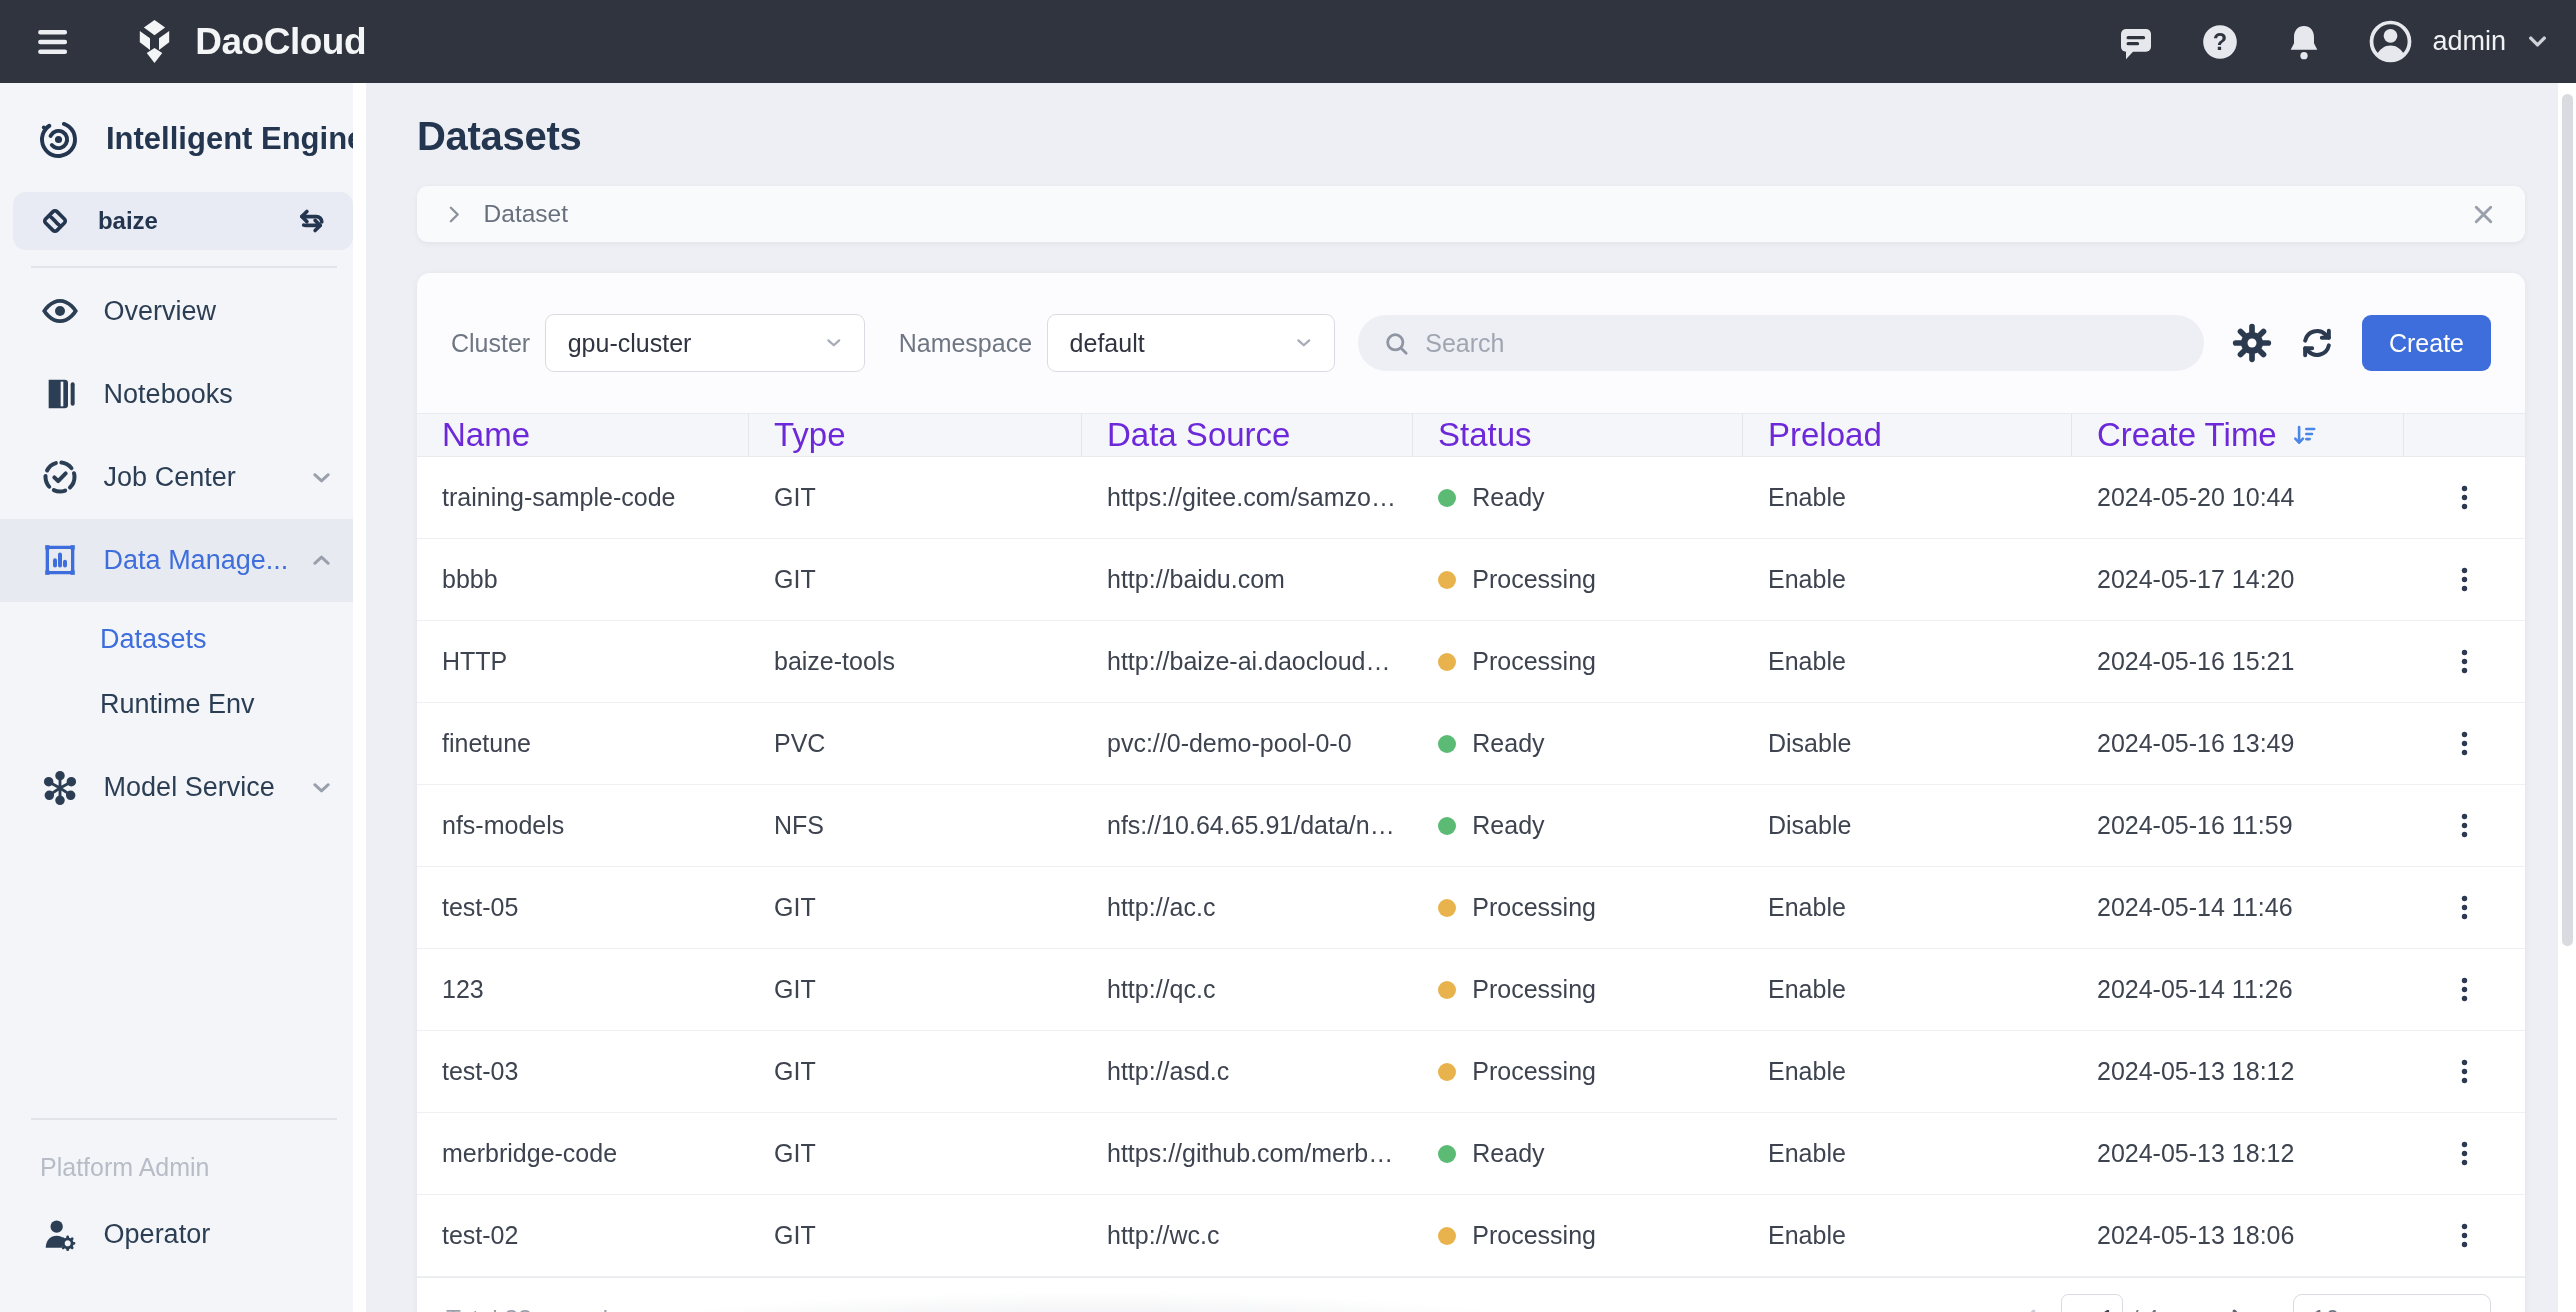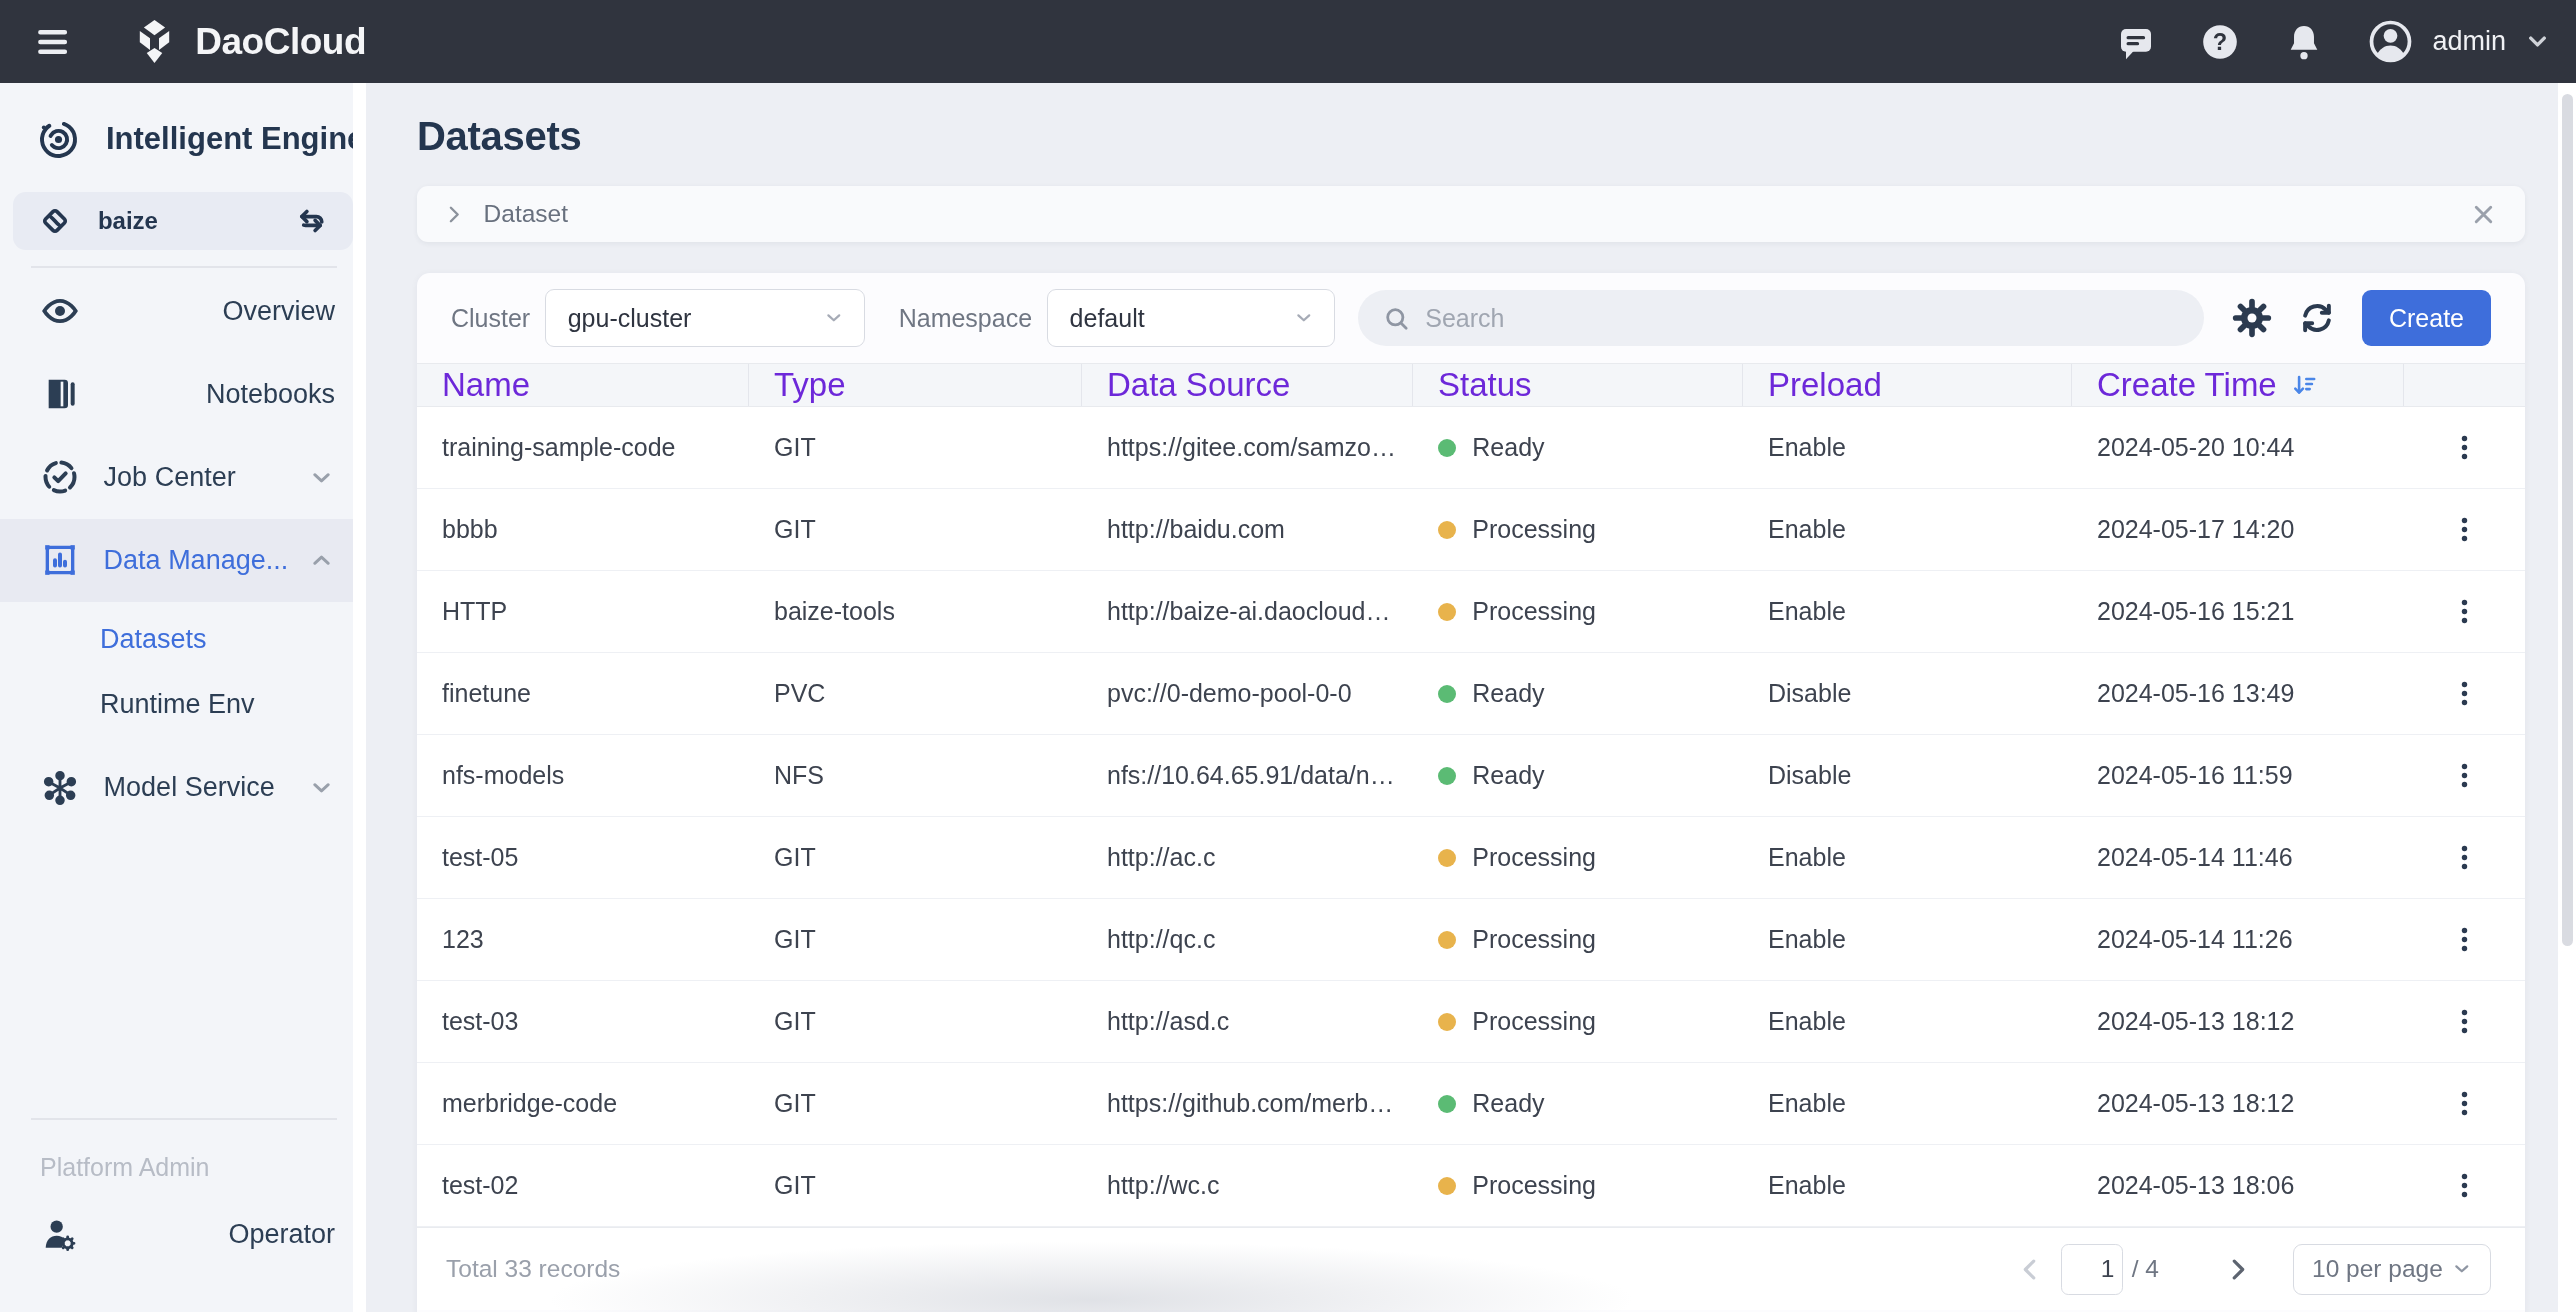--- a/index.html
+++ b/index.html
@@ -42,21 +42,21 @@
   .workspace {
     margin: 20px 12.7px 0 12.7px; height: 58px; background: #e8ebf3; border-radius: 12.7px;
     display: flex; align-items: center; padding: 0 23.6px; cursor: pointer;
   }
   .workspace-label { font-size: 24px; font-weight: 700; color: #24364f; margin-left: 23.6px; }
   .workspace .spacer { flex: 1; }
   .sb-divider { height: 1.8px; background: #e2e4ea; margin: 16.3px 29px 0 31px; border: none; }
   .nav { margin-top: 1.8px; }
   .nav-item {
     height: 83px; display: flex; align-items: center; padding: 0 31px 0 40px; cursor: pointer;
-    font-size: 27px; color: #2c3e54; justify-content: space-between;
+    font-size: 27px; color: #2c3e54;
   }
   .nav-item .nav-label { margin-left: 23.6px; }
   .nav-item .chev { margin-left: auto; }
   .nav-item.active { background: #e8eaf2; }
   .sub-nav { padding: 5.4px 0 0 0; }
   .sub-item { height: 65px; display: flex; align-items: center; padding-left: 100px; font-size: 27px; color: #2c3e54; cursor: pointer; }
   .model-item { margin-top: 9px; }
   .sb-bottom { margin-top: auto; }
   .sb-section-label { padding-left: 40px; margin-top: 33px; font-size: 25px; color: #b7bcc6; }
   .sb-operator { margin-top: 11px; }
@@ -72,21 +72,21 @@
   .crumb-label { font-size: 24.5px; color: #68707e; margin-left: 18px; }
   .crumb-close { margin-left: auto; cursor: pointer; }
 
   .card {
     margin-top: 31px; background: #fcfcfe; border-radius: 12.7px;
     box-shadow: 0 1.8px 7.3px rgba(35,45,75,.05);
     height: 1178px; overflow: hidden;
   }
 
   
-  .filters { display: flex; align-items: center; padding: 16px 34px; justify-content: center; }
+  .filters { display: flex; align-items: center; padding: 41px 34px; justify-content: center; }
   .f-label { font-size: 25px; color: #6f7683; }
   .select {
     height: 58px; background: #fff; border: 1.8px solid #d8dbe2; border-radius: 9px;
     display: flex; align-items: center; justify-content: space-between;
     padding: 0 18px 0 22px; margin-left: 14.5px; cursor: pointer;
   }
   .select-value { font-size: 25px; color: #2f3440; }
   .sel-cluster { width: 320px; }
   .sel-namespace { width: 288px; }
   .f-label.ns { margin-left: 34px; }

